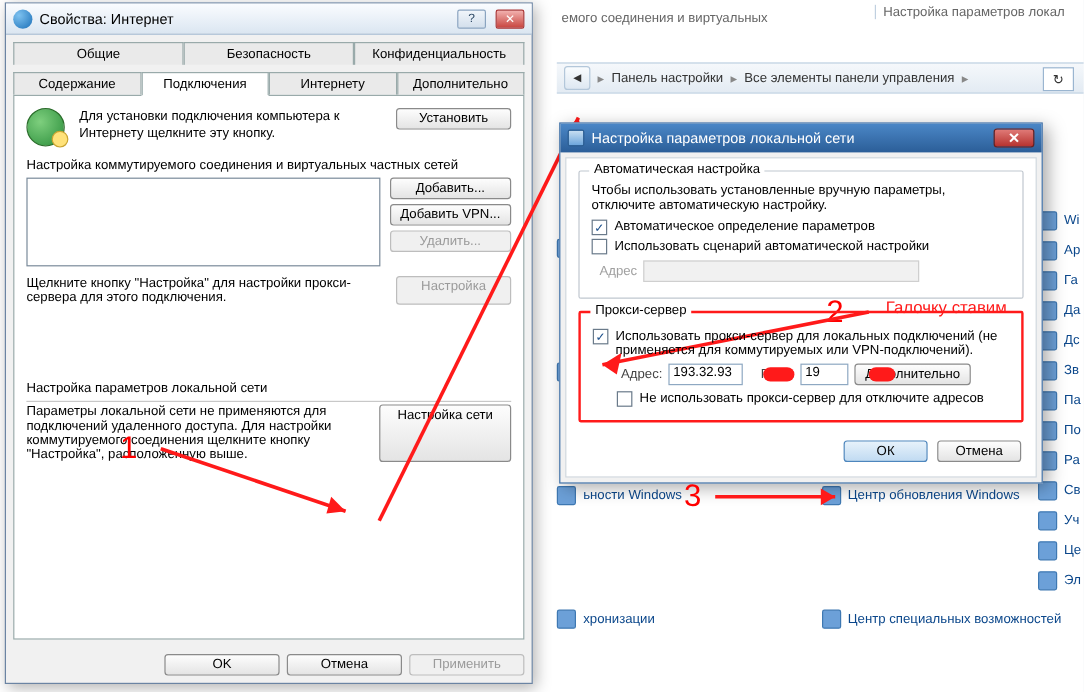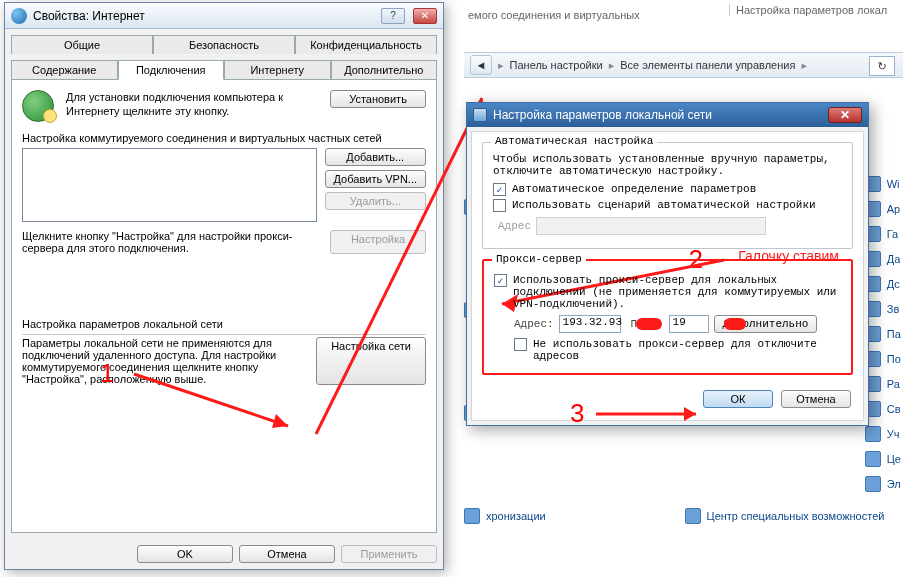--- a/index.html
+++ b/index.html
@@ -217,21 +217,20 @@
     display:flex;align-items:center;justify-content:center;
     color:#fff;font-weight:bold;
   }
   .lan-body { background:#fff; border:1px solid #cfd6dd; margin:4px; padding:10px; position:relative;}
   .grp {
     border:1px solid #c0c7cf;
     border-radius:2px;
     padding: 10px 10px 8px 10px;
     margin-bottom:10px;
     position:relative;
-    font-family:Liberation Mono, monospace;
   }
   .grp.red { border:2px solid #ff1a1a;}
   .grp .legend {
     position:absolute; top:-8px; left:8px;
     padding:0 4px; background:#fff;
     font-size:11px;
   }
   .chk-row { display:flex; align-items:flex-start; gap:6px; margin:3px 0; }
   .chk {
     width:13px;height:13px;border:1px solid #6a7a8a; background:#fff;

